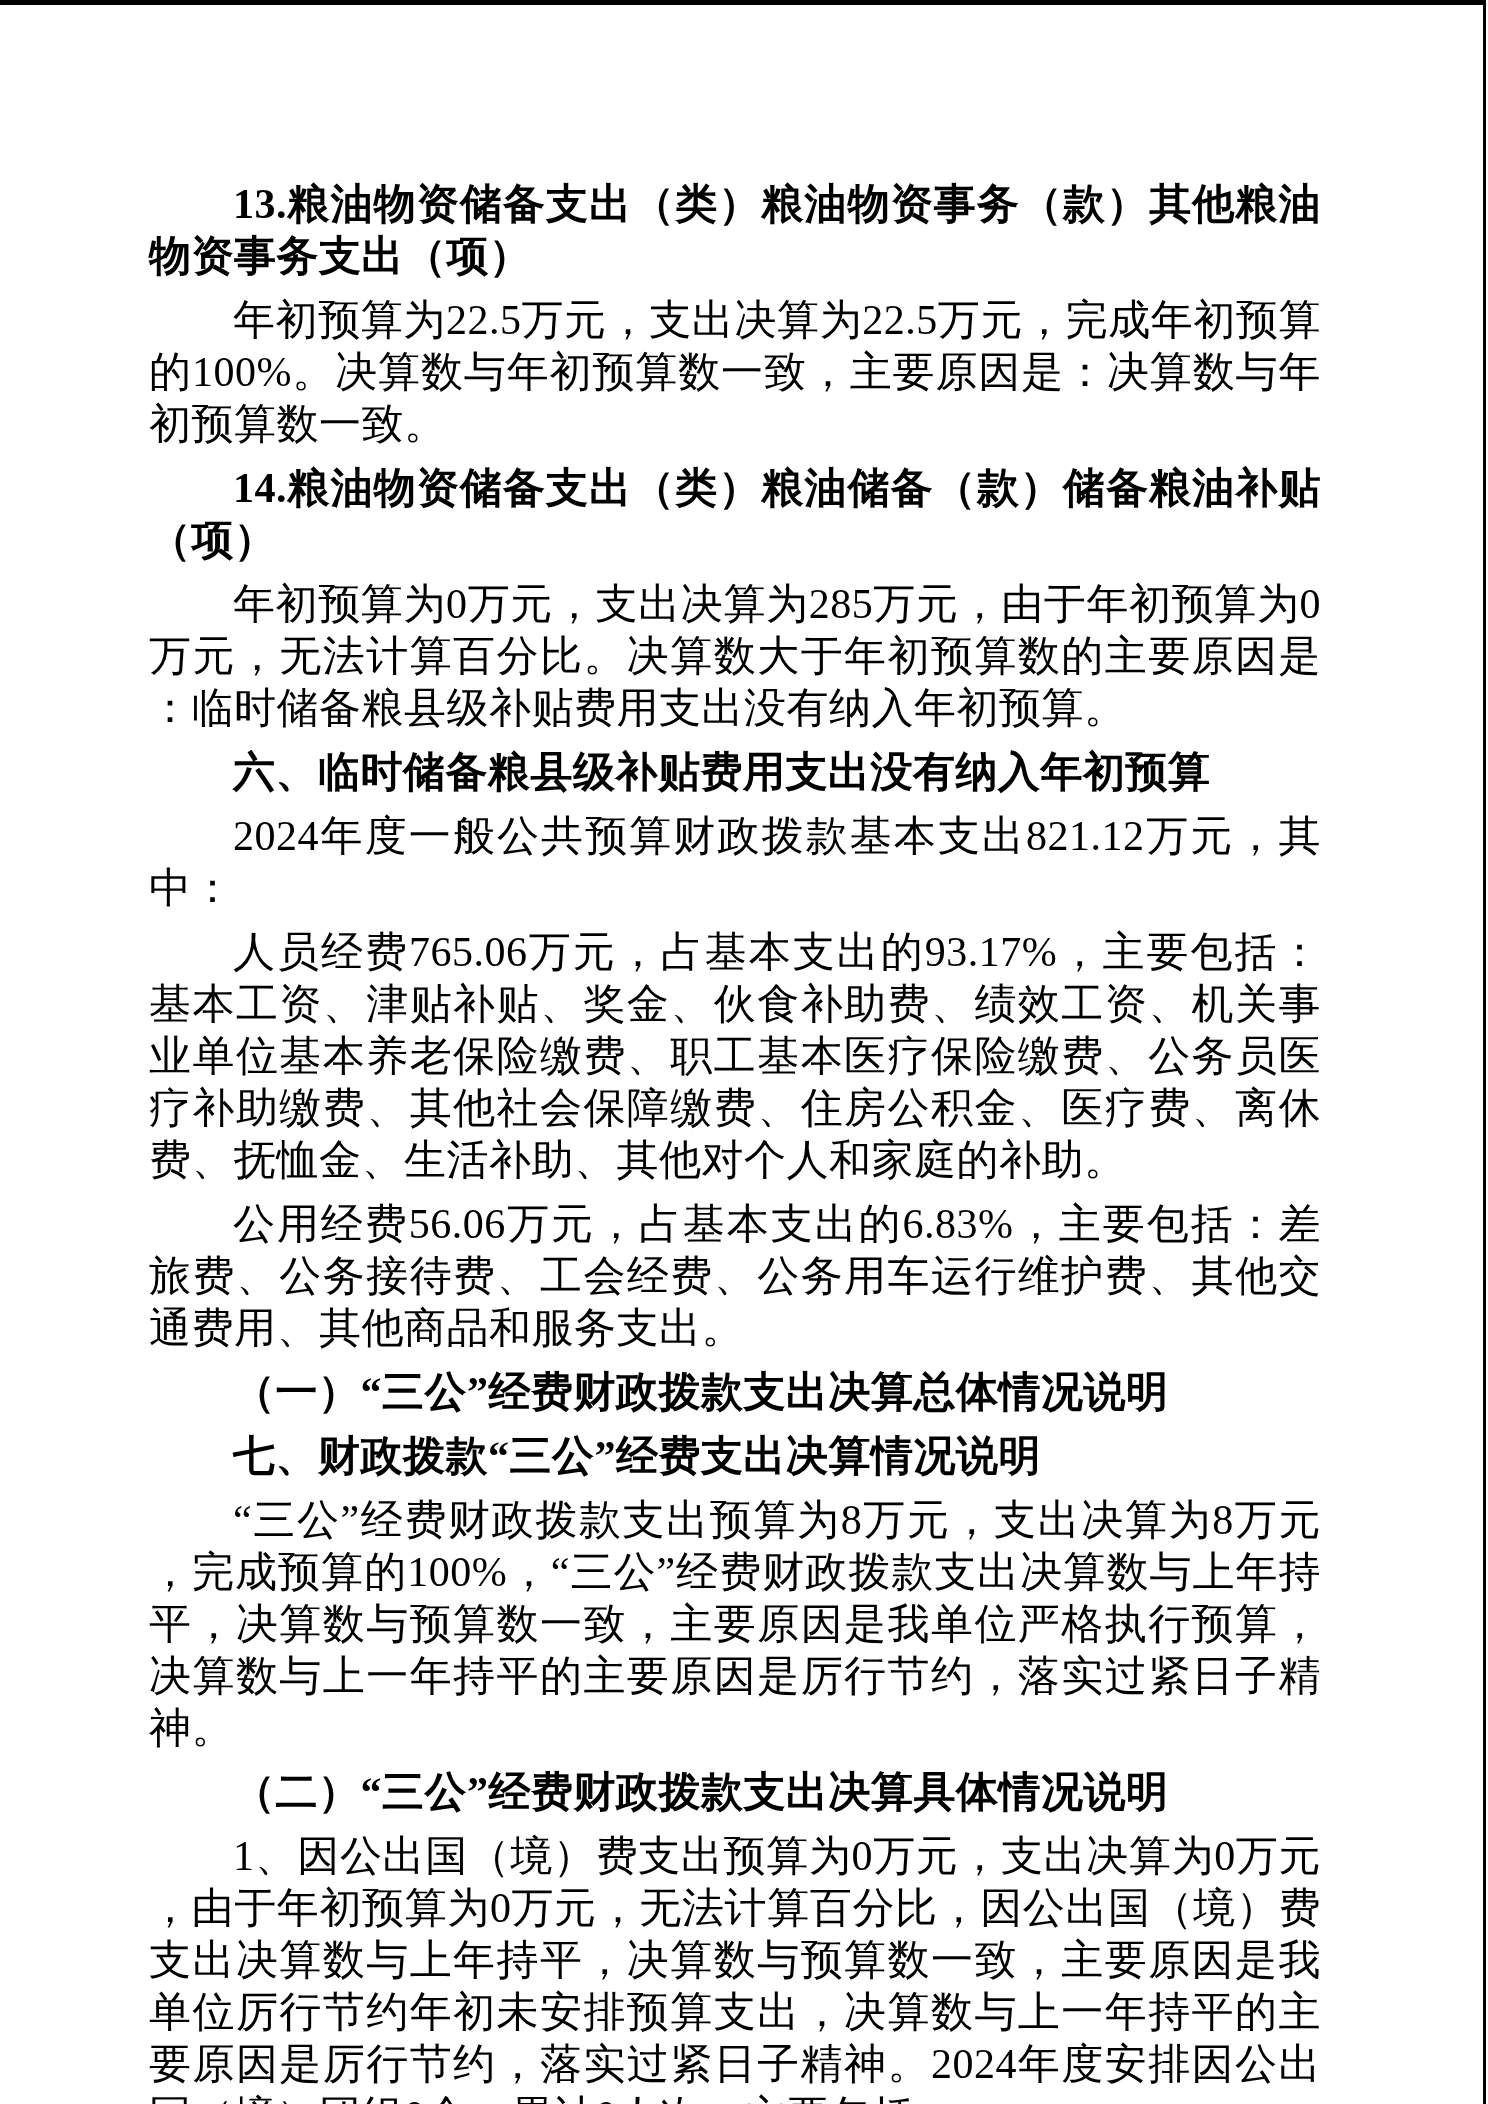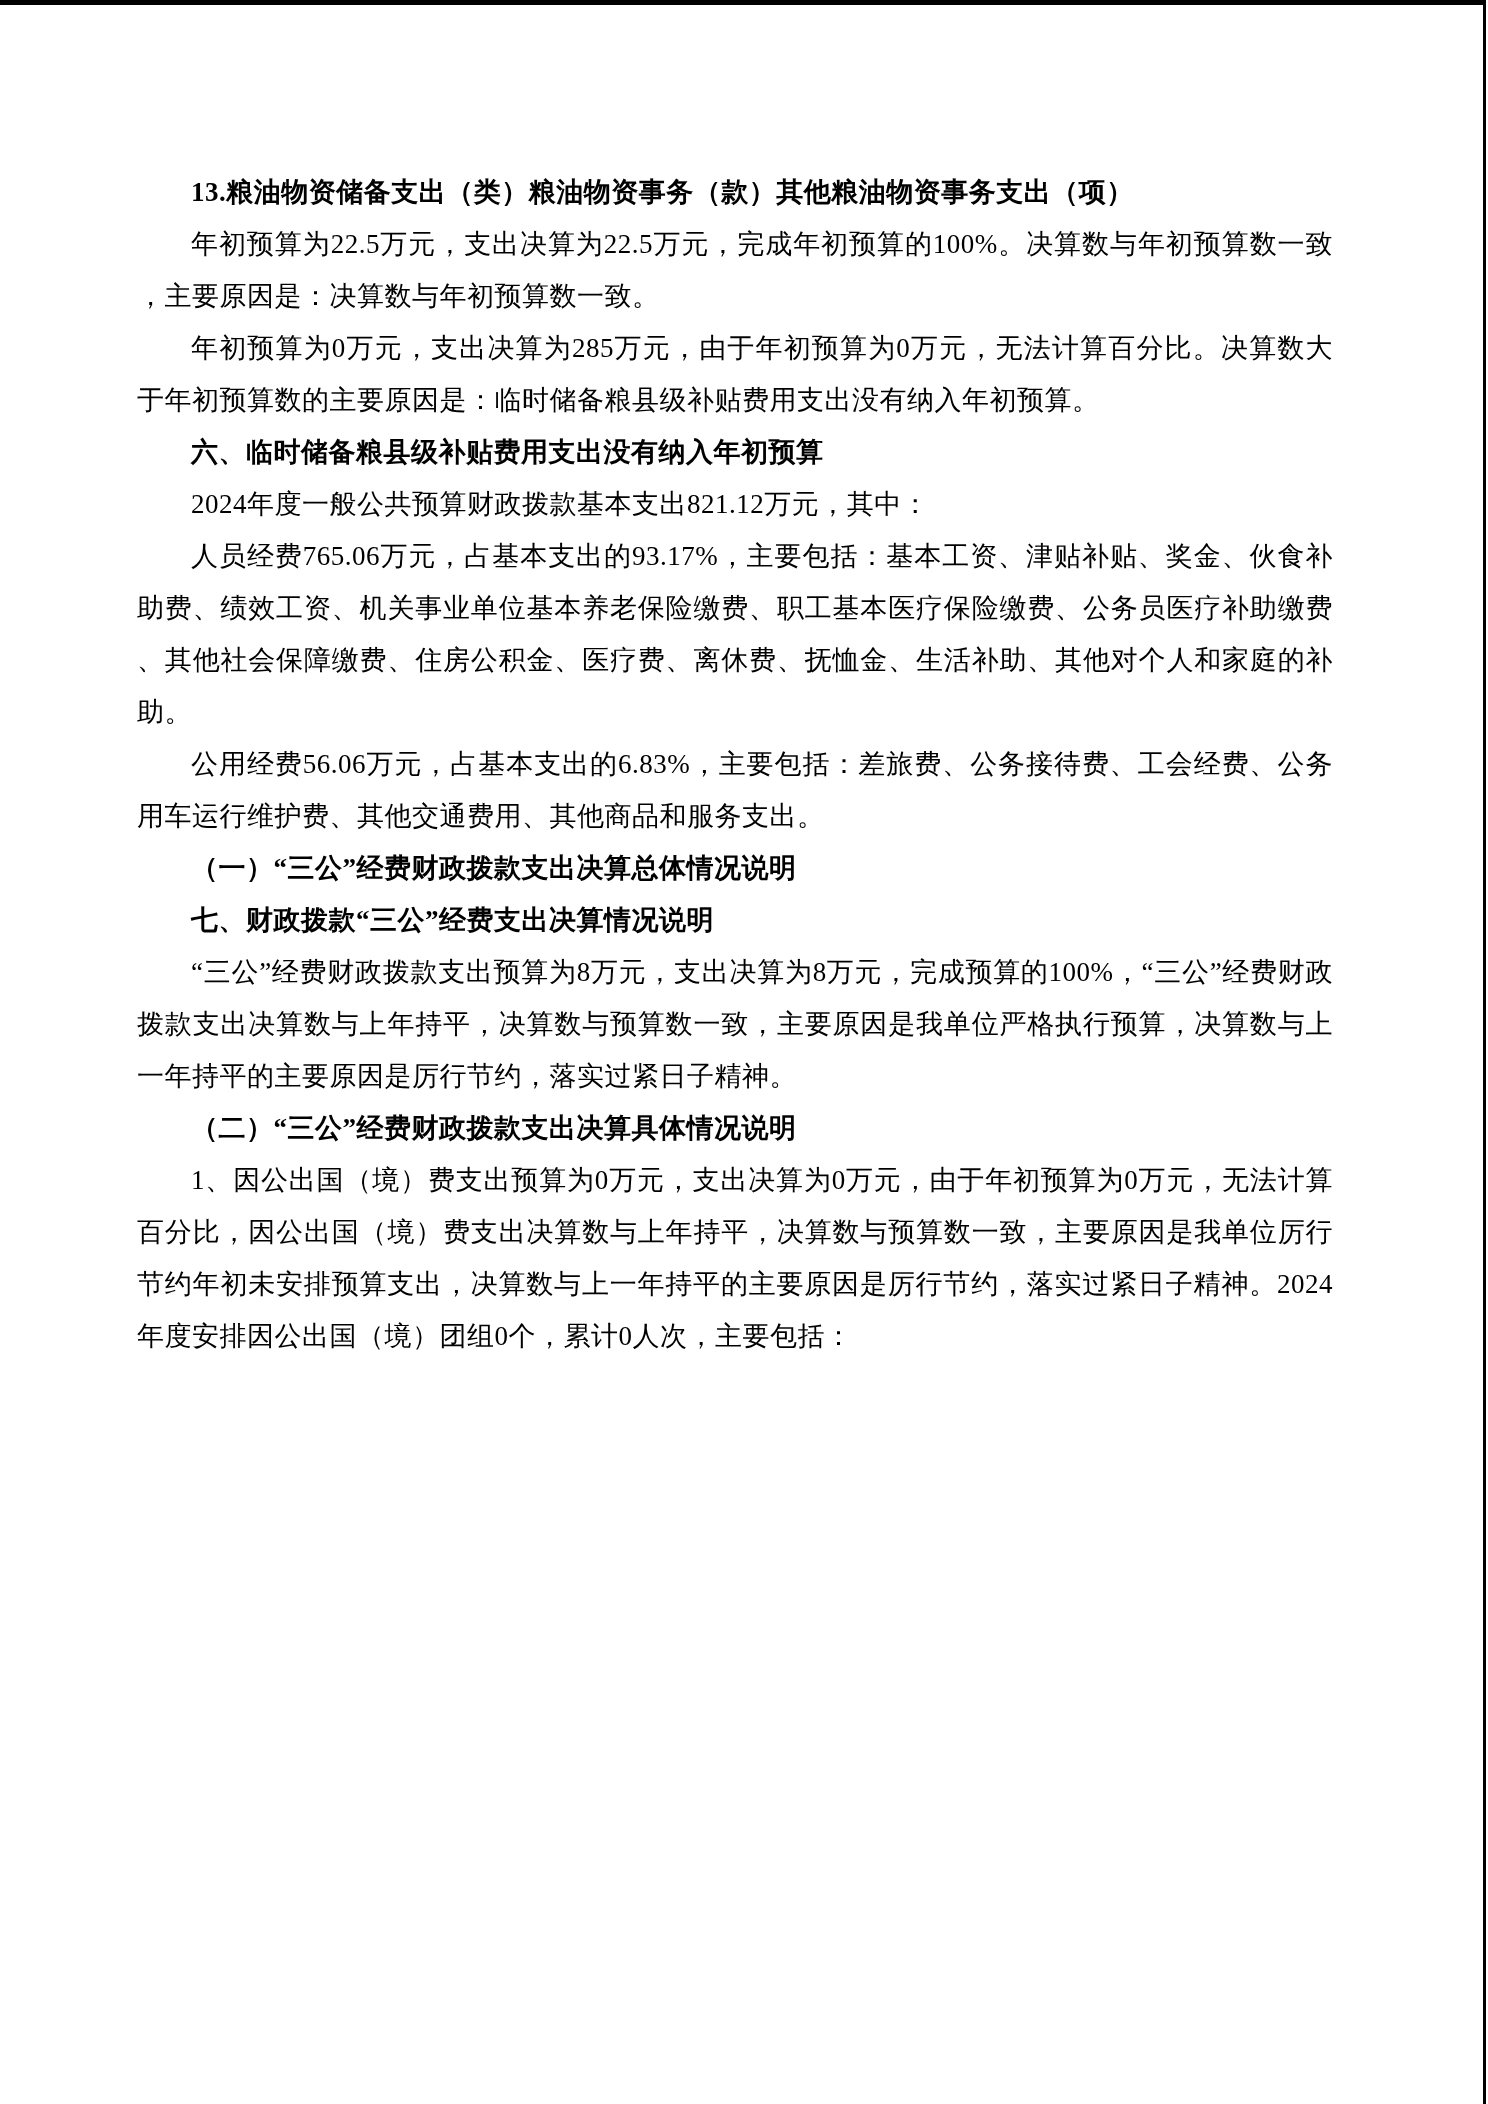--- a/index.html
+++ b/index.html
@@ -32,23 +32,23 @@
     height: 2104px;
     background: #000000;
   }
   .content {
     position: absolute;
     left: 137px;
     top: 166px;
     width: 1196px;
   }
   .content p {
-    margin: 0;
+    margin: 12px;
     padding: 0;
-    font-size: 27px;
+    font-size: 42px;
     line-height: 52px;
     text-align: justify;
     text-indent: 2em;
     word-break: break-all;
     line-break: anywhere;
     letter-spacing: 0.5px;
   }
   .content p.heading {
     font-weight: bold;
   }
@@ -56,20 +56,21 @@
 </head>
 <body>
 
 <div class="page">
   <div class="top-rule"></div>
   <div class="right-rule"></div>
 
   <div class="content">
     <p class="heading">13.粮油物资储备支出（类）粮油物资事务（款）其他粮油物资事务支出（项）</p>
     <p class="body">年初预算为22.5万元，支出决算为22.5万元，完成年初预算的100%。决算数与年初预算数一致，主要原因是：决算数与年初预算数一致。</p>
+    <p class="heading">14.粮油物资储备支出（类）粮油储备（款）储备粮油补贴（项）</p>
     <p class="body">年初预算为0万元，支出决算为285万元，由于年初预算为0万元，无法计算百分比。决算数大于年初预算数的主要原因是：临时储备粮县级补贴费用支出没有纳入年初预算。</p>
     <p class="heading">六、临时储备粮县级补贴费用支出没有纳入年初预算</p>
     <p class="body">2024年度一般公共预算财政拨款基本支出821.12万元，其中：</p>
     <p class="body">人员经费765.06万元，占基本支出的93.17%，主要包括：基本工资、津贴补贴、奖金、伙食补助费、绩效工资、机关事业单位基本养老保险缴费、职工基本医疗保险缴费、公务员医疗补助缴费、其他社会保障缴费、住房公积金、医疗费、离休费、抚恤金、生活补助、其他对个人和家庭的补助。</p>
     <p class="body">公用经费56.06万元，占基本支出的6.83%，主要包括：差旅费、公务接待费、工会经费、公务用车运行维护费、其他交通费用、其他商品和服务支出。</p>
     <p class="heading">（一）“三公”经费财政拨款支出决算总体情况说明</p>
     <p class="heading">七、财政拨款“三公”经费支出决算情况说明</p>
     <p class="body">“三公”经费财政拨款支出预算为8万元，支出决算为8万元，完成预算的100%，“三公”经费财政拨款支出决算数与上年持平，决算数与预算数一致，主要原因是我单位严格执行预算，决算数与上一年持平的主要原因是厉行节约，落实过紧日子精神。</p>
     <p class="heading">（二）“三公”经费财政拨款支出决算具体情况说明</p>
     <p class="body">1、因公出国（境）费支出预算为0万元，支出决算为0万元，由于年初预算为0万元，无法计算百分比，因公出国（境）费支出决算数与上年持平，决算数与预算数一致，主要原因是我单位厉行节约年初未安排预算支出，决算数与上一年持平的主要原因是厉行节约，落实过紧日子精神。2024年度安排因公出国（境）团组0个，累计0人次，主要包括：</p>

